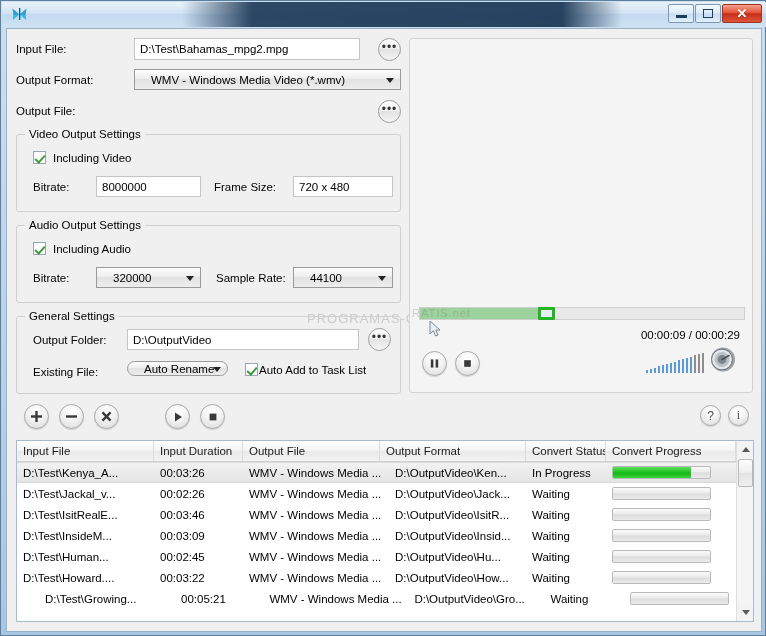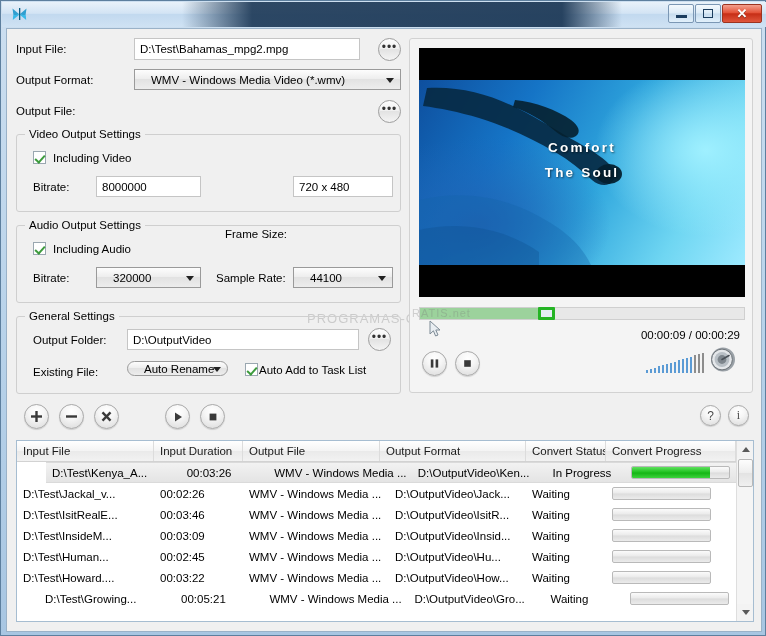--- a/index.html
+++ b/index.html
@@ -132,21 +132,21 @@
     border-bottom:1px solid #d2d2d2;
   }
   .th{
     box-sizing:border-box;border-right:1px solid #dcdcdc;
     display:flex;align-items:center;padding-left:6px;font-size:11.5px;color:#1a1a1a;
     overflow:hidden;white-space:nowrap;
   }
   .trow{display:flex;height:21px;box-sizing:border-box;align-items:center;}
   .trow.sel{
     background:linear-gradient(to bottom,#f2f2f2 0%,#e4e4e4 100%);
-    border-top:1px solid #dadada;border-bottom:1px solid #dadada;margin-left:29px;
+    border-top:1px solid #dadada;border-bottom:1px solid #dadada;
   }
   .td{
     box-sizing:border-box;display:flex;align-items:center;padding-left:6px;
     font-size:11.5px;white-space:nowrap;overflow:hidden;
   }
   .pbar{
     width:99px;height:13px;box-sizing:border-box;border:1px solid #b9b9b9;border-radius:2px;
     background:linear-gradient(to bottom,#fbfbfb 0%,#eaeaea 48%,#dcdcdc 52%,#ebebeb 100%);
     position:relative;overflow:hidden;
   }
@@ -219,21 +219,21 @@
     <div class="dots" style="position:absolute;left:371px;top:71px;width:23px;height:23px;">•••</div>
 
     <div class="group" style="left:9px;top:105px;width:385px;height:78px;">
       <div class="group-title">Video Output Settings</div>
       <div style="position:absolute;left:16px;top:16px;display:flex;align-items:center;gap:7px;">
         <span class="chk"></span>
         <span class="lbl">Including Video</span>
       </div>
       <div class="lbl" style="position:absolute;left:16px;top:46px;">Bitrate:</div>
       <div class="tbox" style="position:absolute;left:79px;top:41px;width:105px;height:21px;">8000000</div>
-      <div class="lbl" style="position:absolute;left:208px;top:46px;margin-top:47px;">Frame Size:</div>
+      <div class="lbl" style="position:absolute;left:197px;top:46px;">Frame Size:</div>
       <div class="tbox" style="position:absolute;left:276px;top:41px;width:100px;height:21px;">720 x 480</div>
     </div>
 
     <div class="group" style="left:9px;top:196px;width:385px;height:78px;">
       <div class="group-title">Audio Output Settings</div>
       <div style="position:absolute;left:16px;top:16px;display:flex;align-items:center;gap:7px;">
         <span class="chk"></span>
         <span class="lbl">Including Audio</span>
       </div>
       <div class="lbl" style="position:absolute;left:16px;top:46px;">Bitrate:</div>
@@ -299,41 +299,20 @@
       <div class="rbtn small">
         <span style="font-size:12px;color:#4a4a4a;">?</span>
       </div>
       <div class="rbtn small">
         <span style="font-size:12px;color:#4a4a4a;font-family:'Liberation Serif',serif;">i</span>
       </div>
     </div>
 
     <div class="previewbox" style="left:402px;top:9px;width:344px;height:355px;">
 
-      <div class="screen" style="left:9px;top:9px;width:326px;height:249px;">
-        <div class="vidimg" style="top:32px;height:185px;
-             background:
-               radial-gradient(ellipse 55% 75% at 88% 38%, #9ff0ff 0%, rgba(110,215,245,0) 62%),
-               radial-gradient(ellipse 60% 70% at 18% 78%, #1f63b5 0%, rgba(31,99,181,0) 68%),
-               linear-gradient(120deg,#0e4f9e 0%,#1574c6 28%,#2fa6dd 55%,#6fd6f2 80%,#9eeaff 100%);">
-
-          <svg width="326" height="185" viewBox="0 0 326 185" style="position:absolute;left:0;top:0;">
-            <path d="M8 8 C40 6 70 14 98 28 C122 40 140 52 158 62 C172 70 182 76 190 84
-                     C196 90 198 96 194 101 C189 107 180 106 173 100 C162 90 150 80 136 72
-                     C112 58 86 46 60 38 C40 32 20 28 4 26 Z" fill="#072a44" opacity="0.92"></path>
-            <path d="M96 20 C116 22 138 30 152 40 C160 46 162 52 157 56 C151 60 143 57 136 51
-                     C124 41 110 32 94 27 Z" fill="#05202f" opacity="0.9"></path>
-            <ellipse cx="190" cy="94" rx="13" ry="10" fill="#04202f" opacity="0.95"></ellipse>
-            <path d="M0 120 C50 108 95 120 130 142 C150 154 164 168 172 185 L0 185 Z" fill="#1463aa" opacity="0.35"></path>
-            <path d="M0 150 C45 140 88 150 120 172 L120 185 L0 185 Z" fill="#0f4f90" opacity="0.35"></path>
-          </svg>
-          <div class="vidtext" style="top:60px;">Comfort</div>
-          <div class="vidtext" style="top:85px;">The Soul</div>
-        </div>
-      </div>
 
       <div class="seek" style="left:9px;top:268px;width:326px;">
         <div class="seek-fill" id="seekfill" style="width: 39%;"></div>
         <div class="seek-thumb" id="seekthumb" style="left: calc(39% - 8px);"></div>
       </div>
 
       <div class="watermark" style="left:2px;top:268px;font-size:11px;">RATIS.net</div>
 
       <svg width="14" height="18" viewBox="0 0 14 18" style="position:absolute;left:19px;top:281px;">
         <path d="M1 1 L1 14 L4.4 10.8 L6.6 16 L9 15 L6.8 10 L11 10 Z" fill="#e9eef2" stroke="#7d8a95" stroke-width="1"></path>

